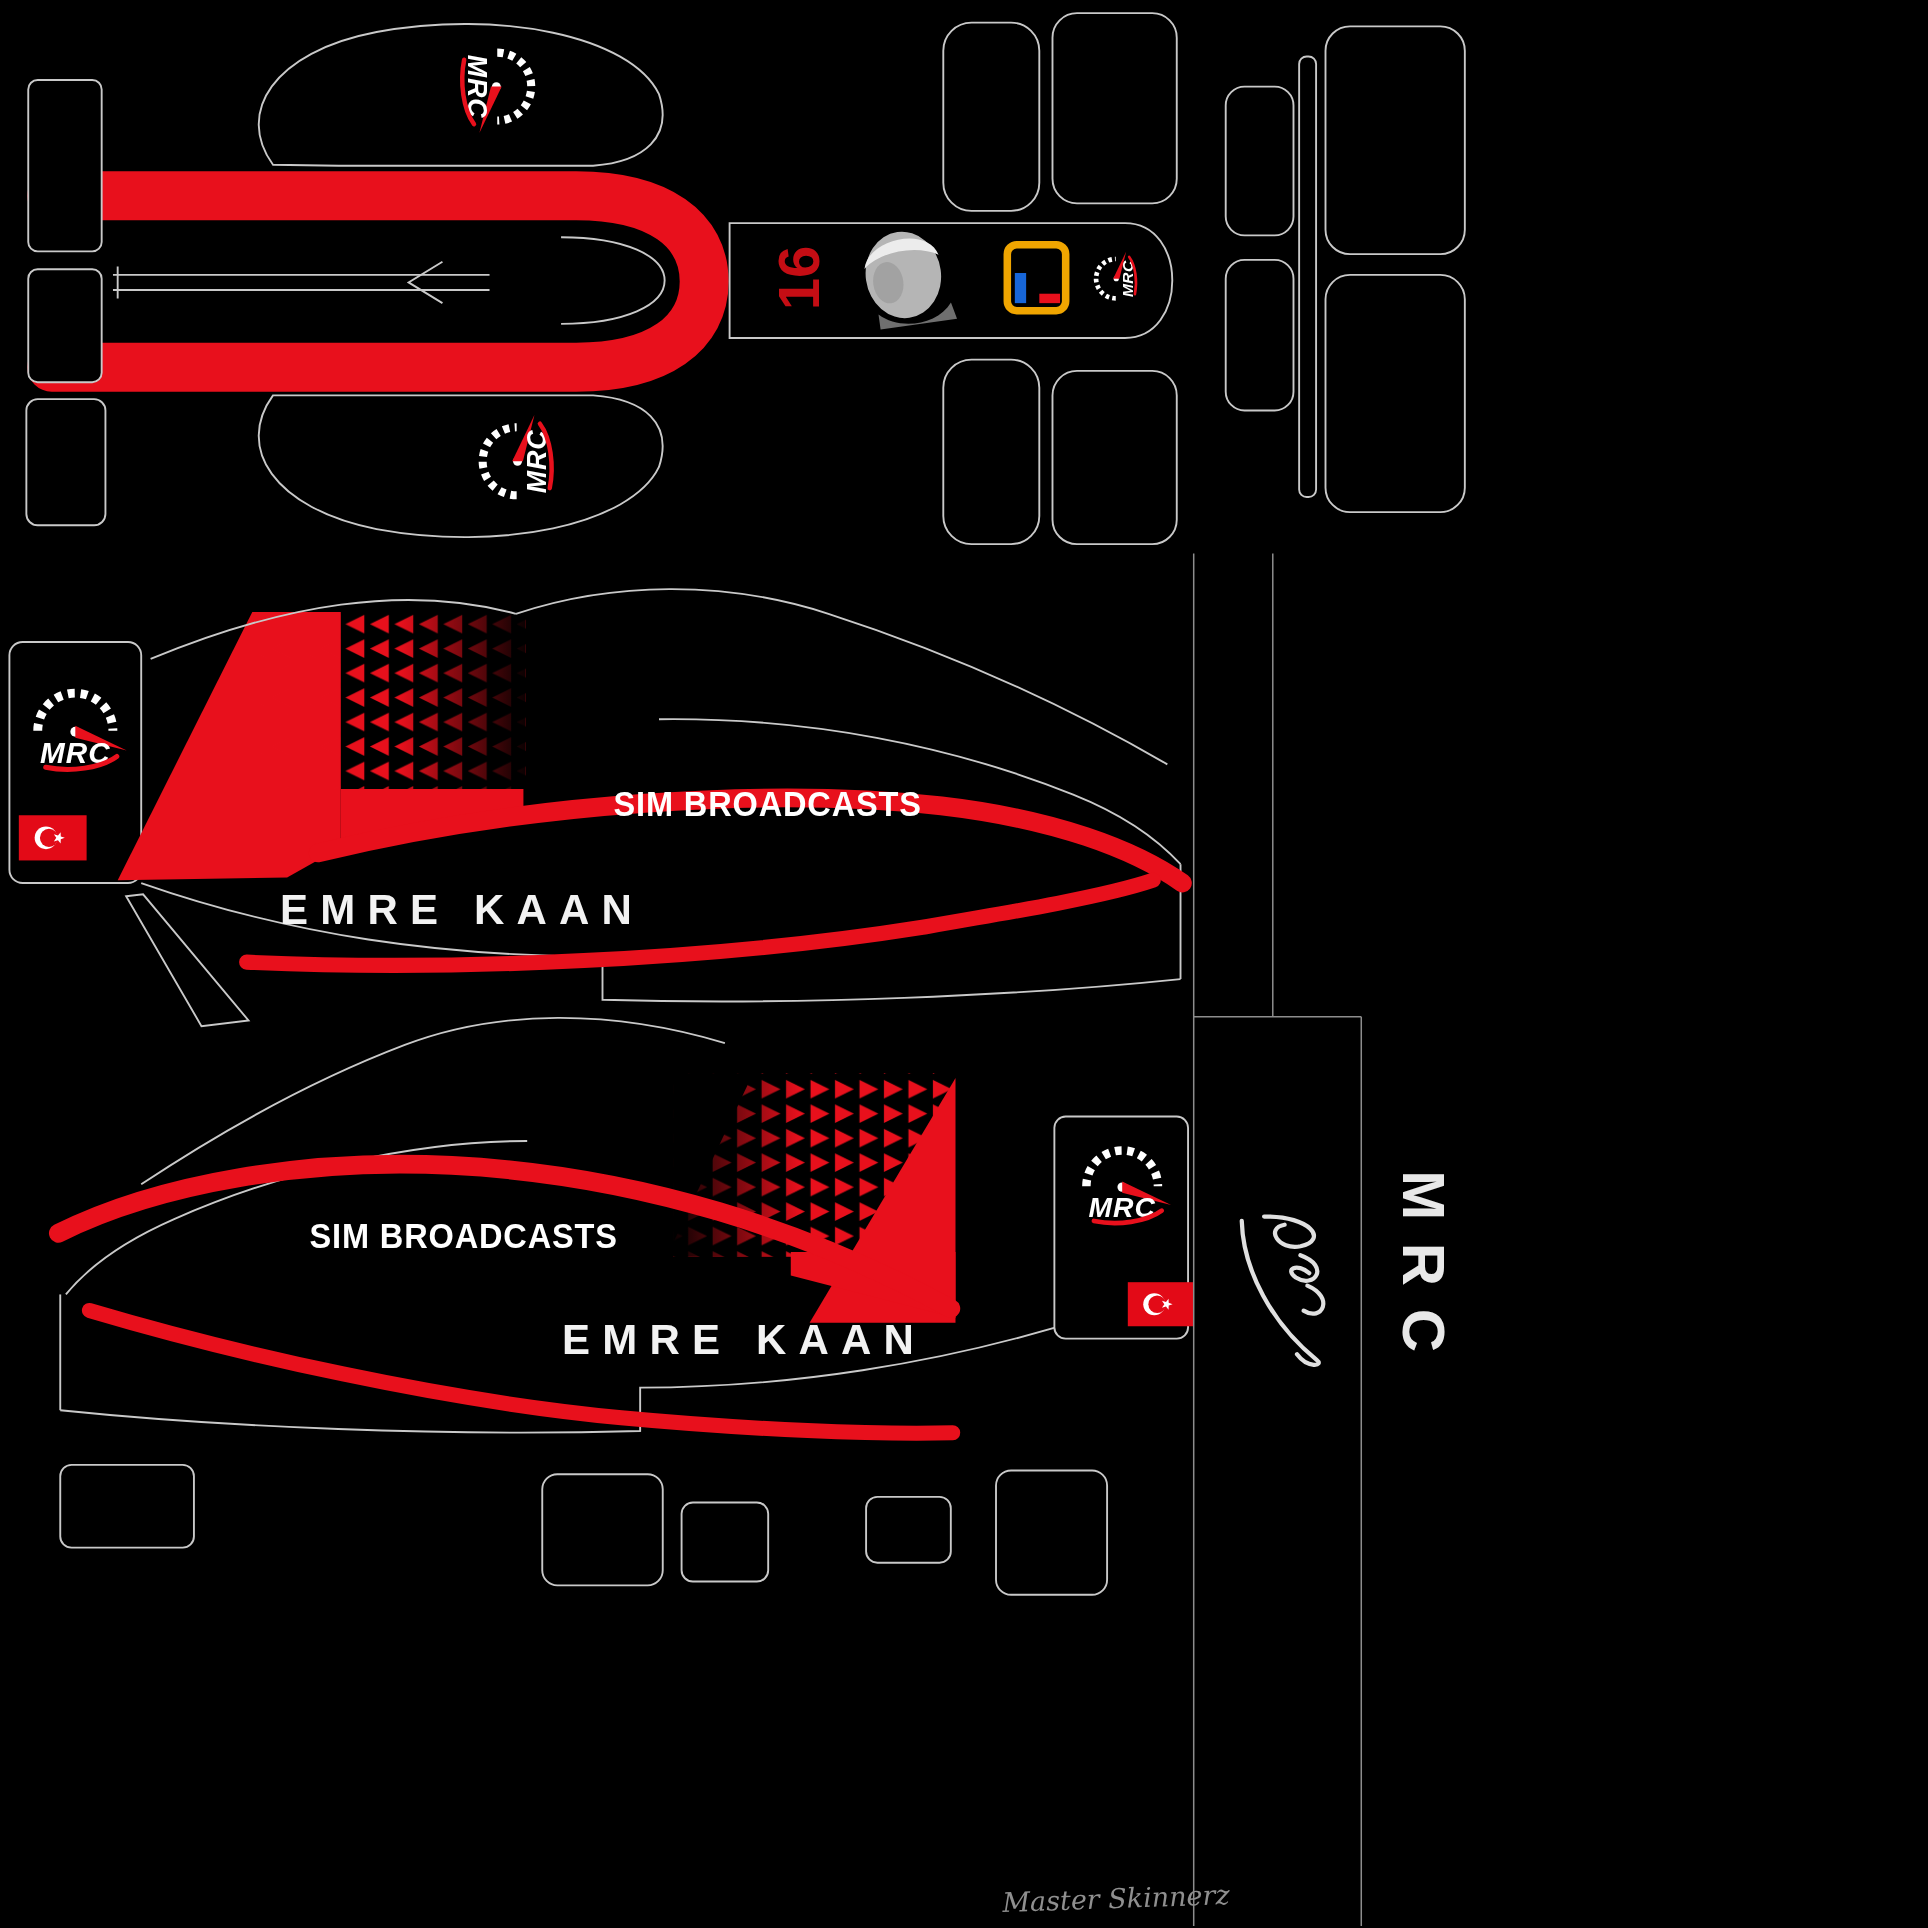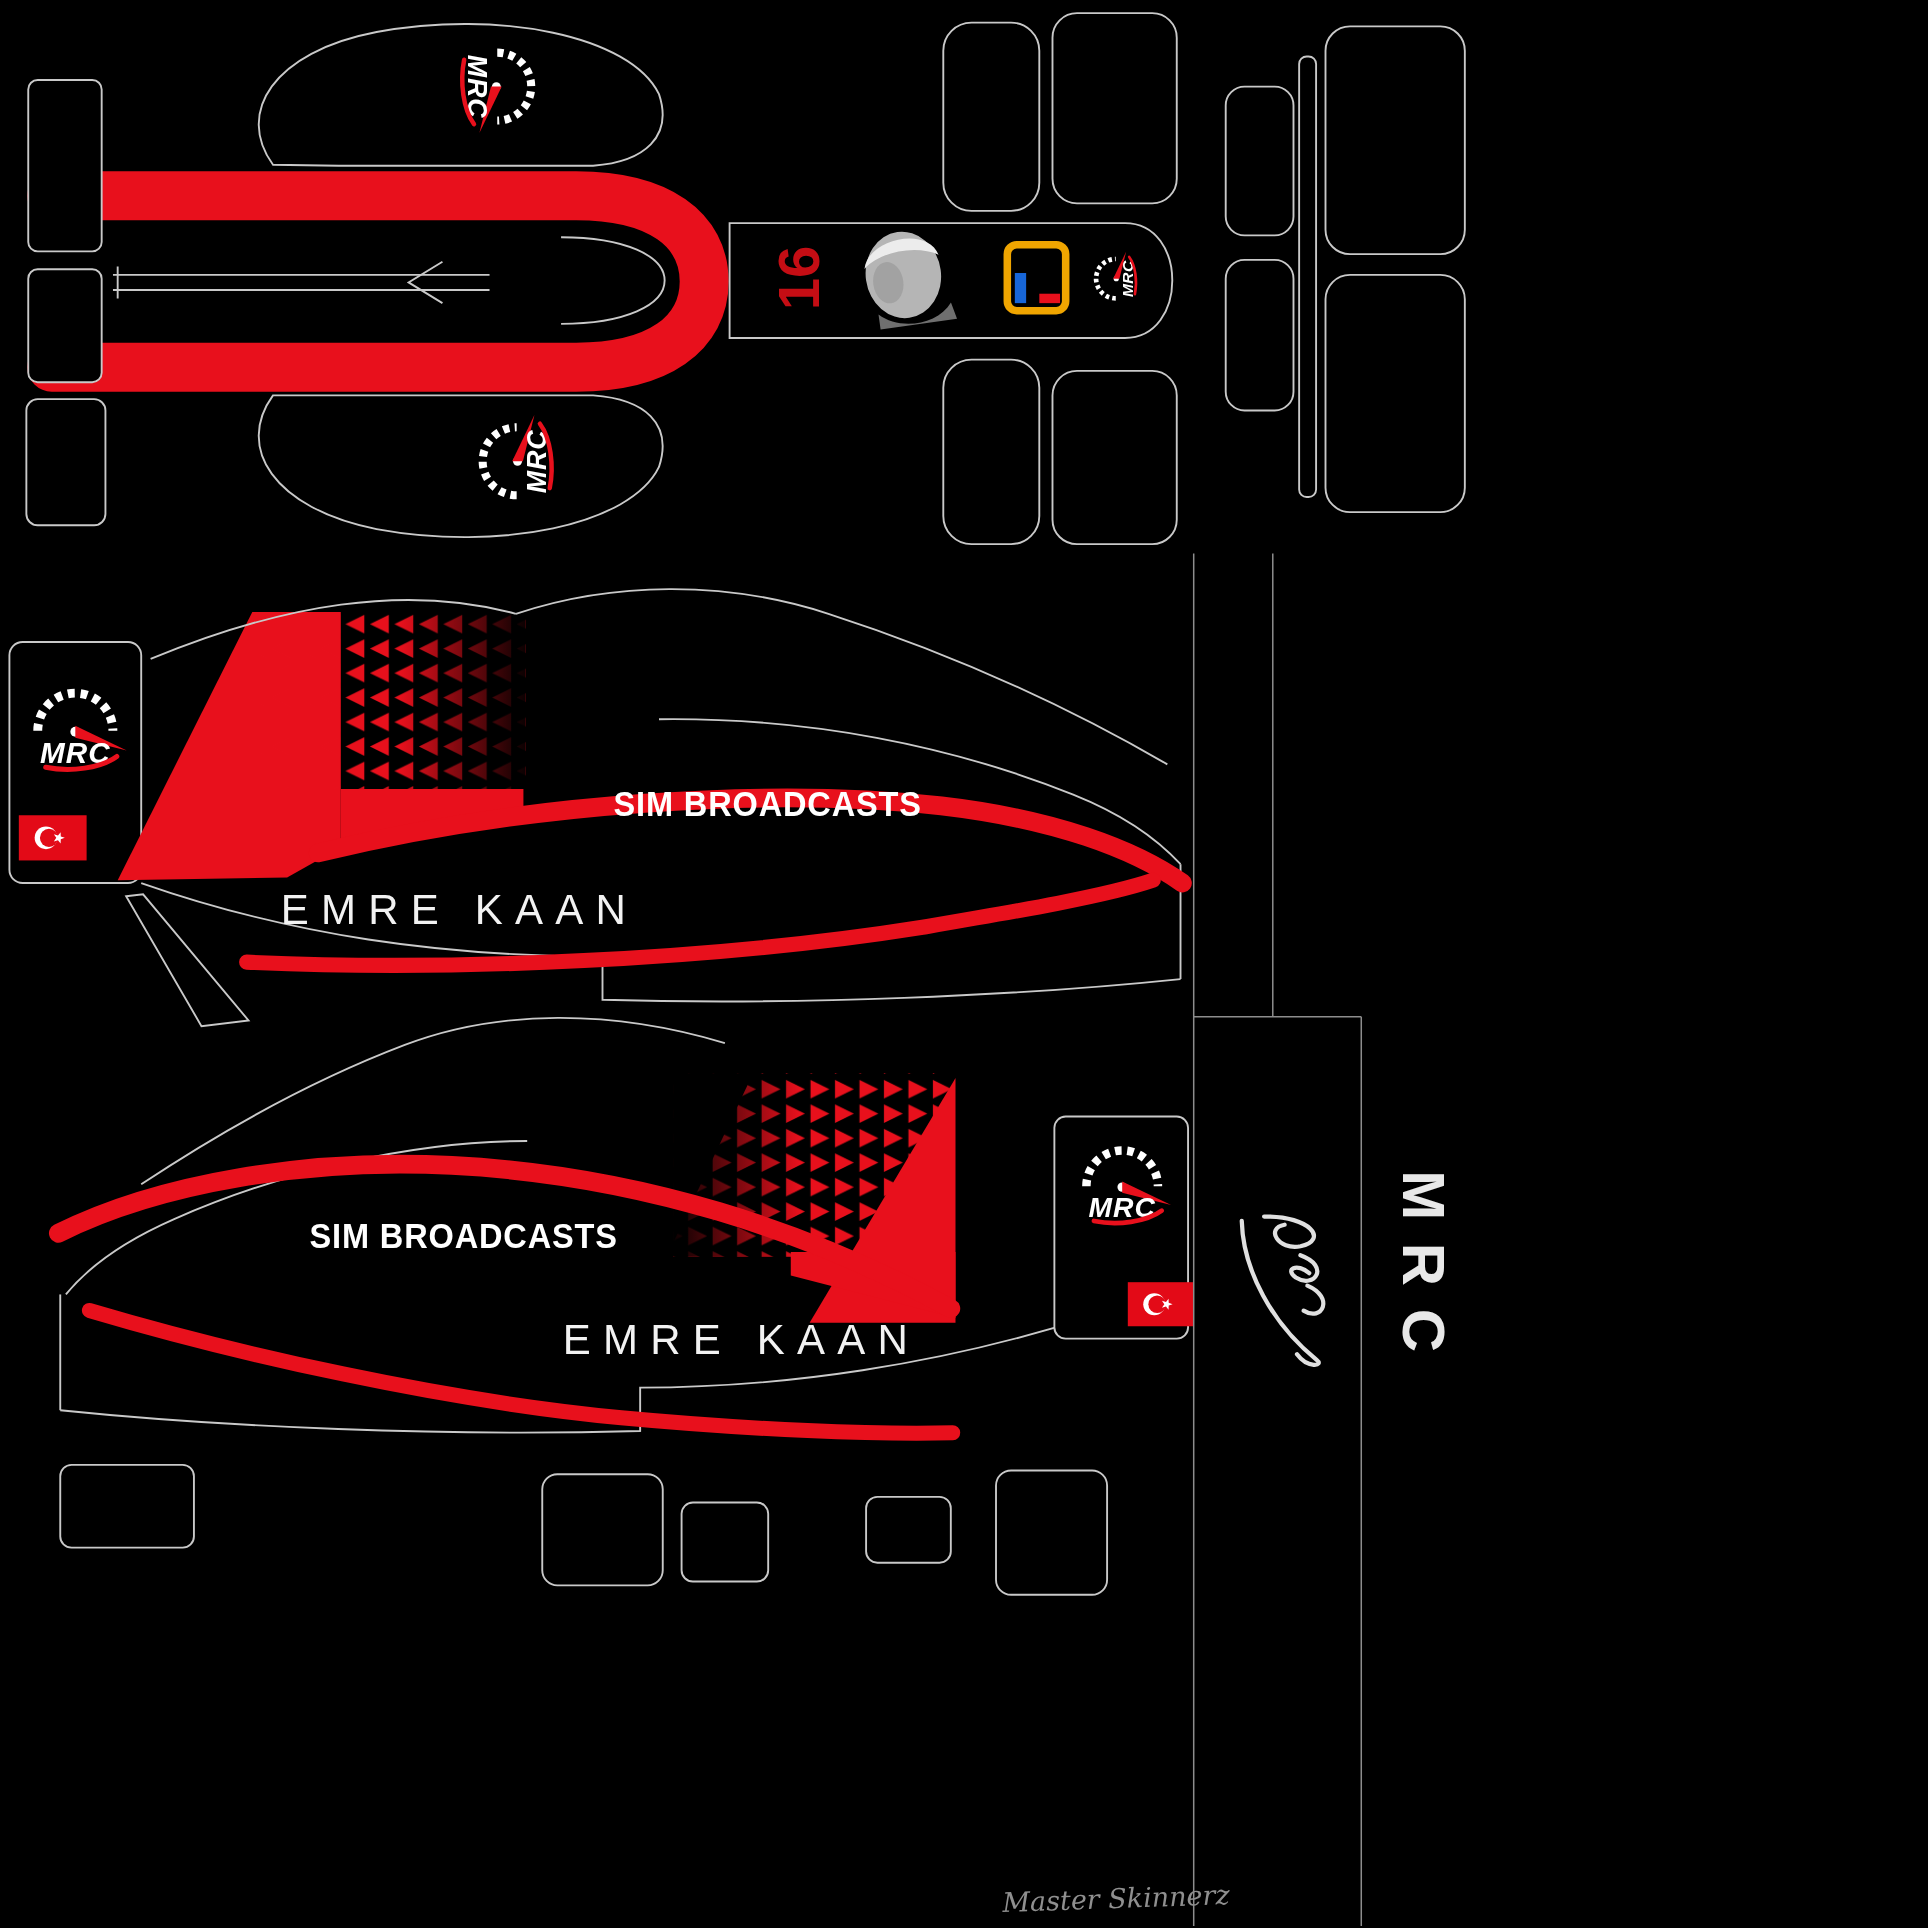--- a/index.html
+++ b/index.html
@@ -9,21 +9,21 @@
   .ol{stroke:#c9c9c9;stroke-width:2;fill:#000;}
   .oln{stroke:#c9c9c9;stroke-width:2;fill:none;}
   .red-f{fill:#e8101c;}
   .red-s{stroke:#e8101c;fill:none;stroke-linecap:round;}
   .grid{stroke:#8d8d8d;stroke-width:1.6;}
   .mrc-t{font:italic 800 30px "Liberation Sans",sans-serif;fill:#ffffff;letter-spacing:1px;}
   .mrc-sw{stroke:#e8101c;stroke-width:5;fill:none;stroke-linecap:round;}
   .txt{position:absolute;color:#ffffff;white-space:nowrap;}
   .sponsor{font-weight:800;font-size:35px;letter-spacing:0.9px;transform:scaleX(.93);
            transform-origin:center;text-align:center;}
-  .driver{font-weight:400;font-size:42px;letter-spacing:12.2px;color:#f2f2f2;text-align:right;}
+  .driver{font-weight:700;font-size:42px;letter-spacing:12.2px;color:#f2f2f2;text-align:left;}
   .num{font-weight:800;font-size:58px;color:#c40d14;display:flex;align-items:center;
        justify-content:center;transform:rotate(-90deg);}
   .brand-v{font-weight:700;font-size:60px;letter-spacing:22.6px;color:#e8e8e8;text-align:center;
            line-height:75px;transform:rotate(90deg);}
   .watermark{font-family:"DejaVu Serif",serif;font-style:italic;font-size:27px;color:#8f8f8f;
              text-align:center;transform:rotate(-2deg);}
 </style>
 </head>
 <body>
 

